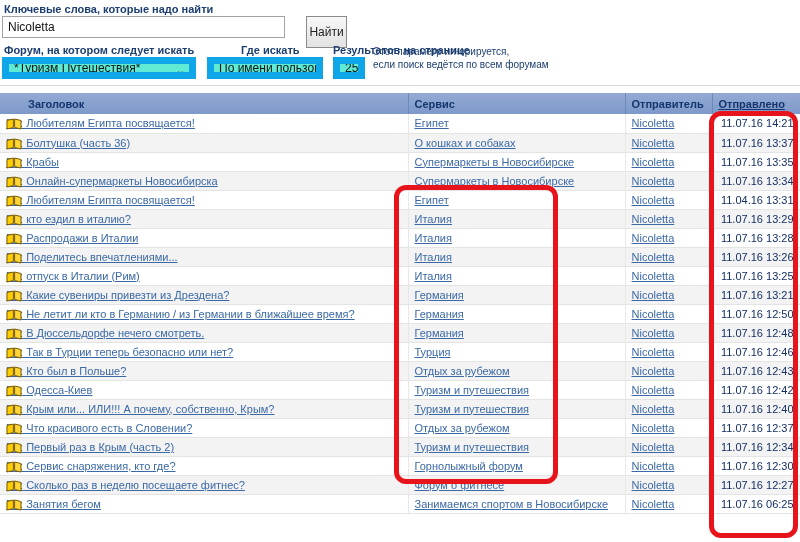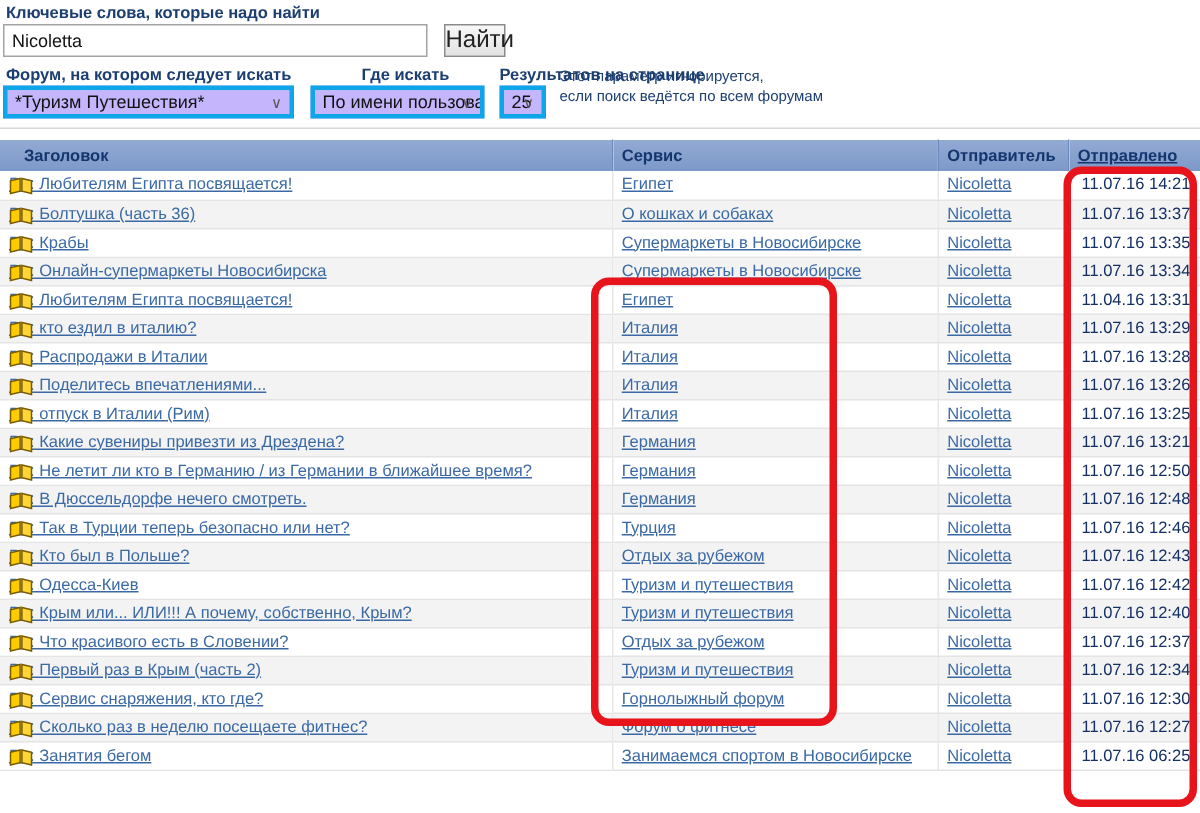--- a/index.html
+++ b/index.html
@@ -12,31 +12,31 @@
   .navy { color:var(--label-navy,#1c3e70); font-weight:bold; }
 
   
   #kw-label { position:absolute; left:4px; top:3px; }
   #kw-input {
     position:absolute; left:2px; top:16px; width:283px; height:22px;
     border:1px solid #a3a3a3; font-family:inherit; font-size:12px;
     padding:0 5px; color:#111; background:#fff;
   }
   #find-btn {
-    position:absolute; left:296px; top:16px; width:41px; height:22px;
+    position:absolute; left:306px; top:16px; width:41px; height:32px;
     border:1px solid #8a8a8a; background:linear-gradient(#f8f8f8,#e2e2e2);
-    font-family:inherit; font-size:16px; color:#222; cursor:pointer;
+    font-family:inherit; font-size:12px; color:#222; cursor:pointer;
   }
   .lbl2 { position:absolute; top:44px; }
   #forum-label  { left:4px; }
   #where-label  { left:197px;padding-left:44px; }
   #pp-label     { left:333px; }
   .selectbox {
-    position:absolute; top:57px; height:22px; background:#c4b5fd;
-    border:3px solid #0ea5e9; font-size:12px; color:#111;
+    position:absolute; top:57px; height:22px; background:#5eead4;
+    border:7px solid #0ea5e9; font-size:12px; color:#111;
     display:flex; align-items:center; padding:0 18px 0 5px; cursor:pointer;
     white-space:nowrap; overflow:hidden;
   }
   .selectbox .chev {
     position:absolute; right:5px; top:4px; color:#555; font-size:10px;
   }
   #forum-select { left:2px;  width:194px; }
   #where-select { left:207px; width:116px; }
   #pp-select    { left:333px; width:31px; padding-right:13px; }
   .pp-note { position:absolute; left:373px; font-size:10px; color:var(--label-navy,#1c3e70); }
@@ -51,21 +51,21 @@
   }
   #results col.c1 { width:408px; } #results col.c2 { width:217px; }
   #results col.c3 { width:87px; }  #results col.c4 { width:88px; }
   #results th {
     height:21px; text-align:left; font-weight:bold;
     color:var(--header-text,#15356e);
     background:linear-gradient(var(--header-gradient-top,#93aad3),var(--header-gradient-bottom,#7d99c9));
     border-right:1px solid #6b89bd; padding:0 0 0 6px;
     white-space:nowrap; overflow:hidden;
   }
-  #results th:first-child { padding-left:16px; }
+  #results th:first-child { padding-left:28px; }
   #results th:last-child { border-right:none; }
   #results td {
     height:19px; border-bottom:1px solid #e4e4e4;
     white-space:nowrap; overflow:hidden; padding:0 4px 0 6px;
     vertical-align:middle;
   }
   #results td + td { border-left:1px solid #e8e8e8; }
   #results tr.even td { background:#fff; }
   #results tr.odd  td { background:var(--row-alt-gray,#f3f3f3); }
   td.c-title { position:relative; padding-left:28px; }

